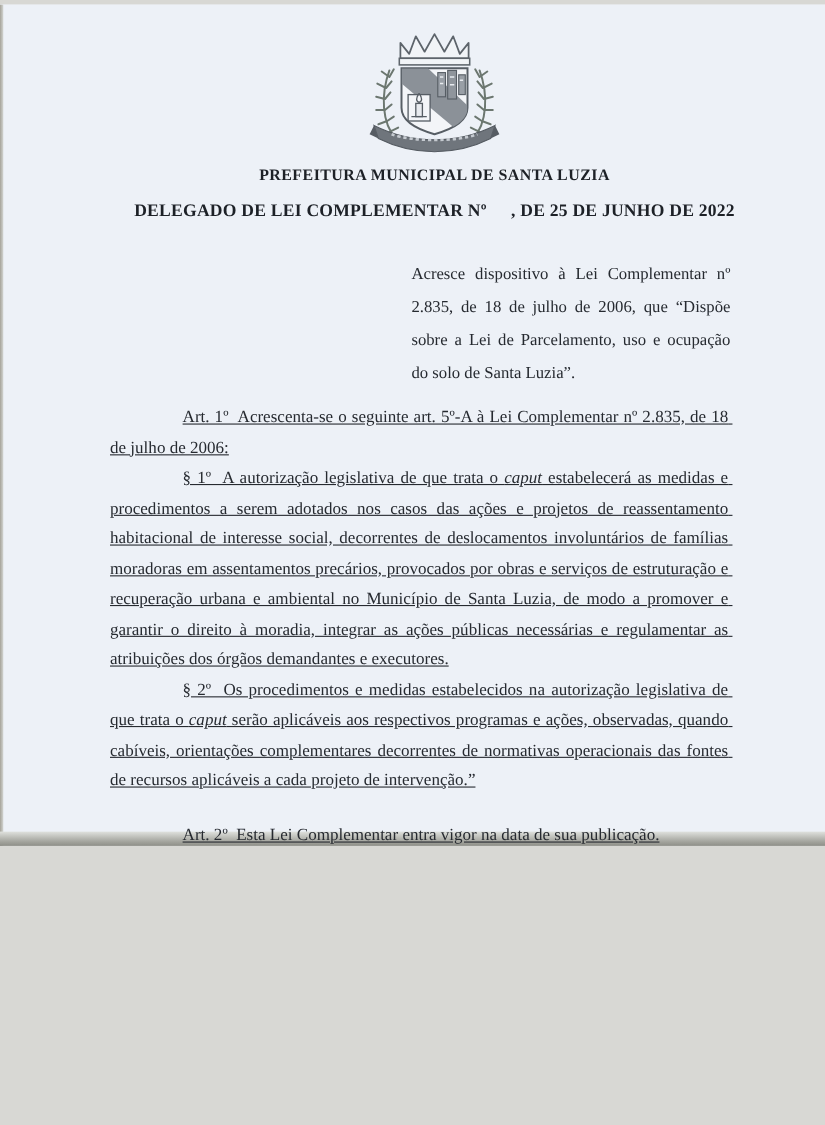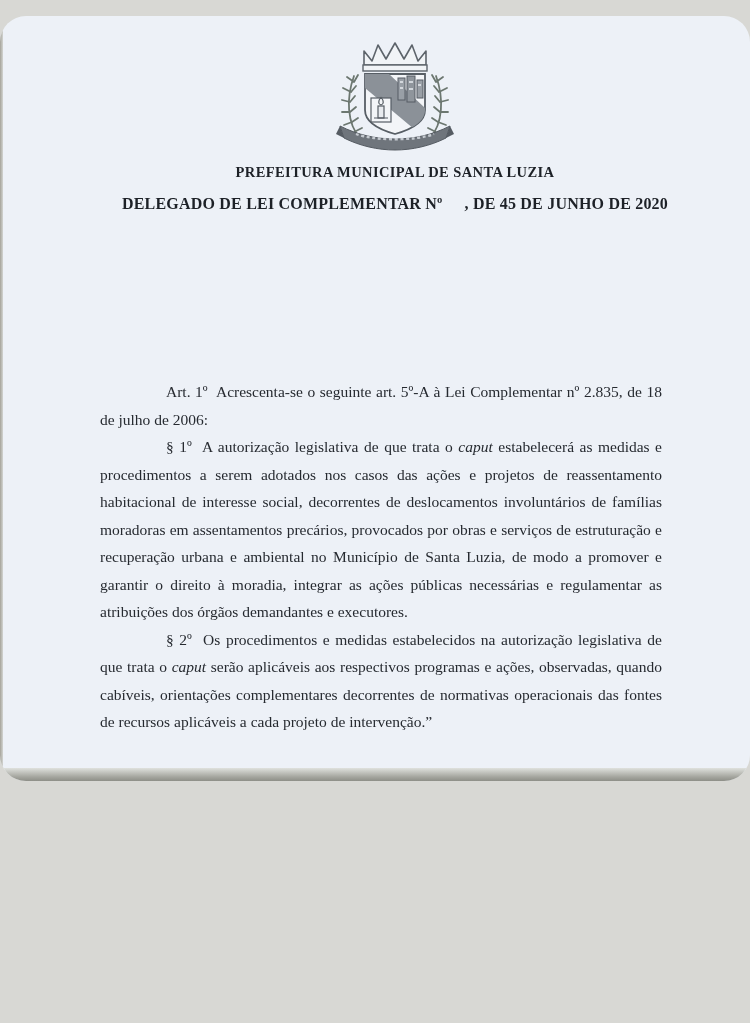--- a/index.html
+++ b/index.html
@@ -1,36 +1,35 @@
 <!DOCTYPE html>
 <html><head>
 <meta charset="utf-8">
 <style>
   html,body{margin:0;padding:0;background:#d8d8d4;}
   .page{
-    position:relative;width:750px;height:765px;margin:16px auto;
+    position:relative;width:750px;height:765px;margin:4px auto;
     background:#edf1f7;overflow:hidden;
     font-family:"Liberation Serif","DejaVu Serif",serif;
     color:#262a30;
-    border-radius:26px;
   }
   .scan-edge-left{position:absolute;left:0;top:0;bottom:0;width:3px;
     background:linear-gradient(90deg,#a5a399,#d3d5d2);}
   .scan-edge-bottom{position:absolute;left:0;right:0;bottom:0;height:13px;
     background:linear-gradient(180deg,#dfe1dd,#a3a49d 70%,#8e8f88);}
   .crest{position:absolute;left:334px;top:20px;width:122px;height:118px;}
   .titles{position:absolute;left:30px;top:148px;width:730px;text-align:center;}
   .title1{font-weight:bold;font-size:14.5px;letter-spacing:.4px;color:#1d2127;}
   .title2{margin-top:14px;font-weight:bold;font-size:16px;letter-spacing:.2px;color:#1d2127;white-space:pre;}
   .num-gap{display:inline-block;width:22px;}
   .ementa{position:absolute;left:374px;top:231px;width:290px;
     font-size:15.2px;line-height:30px;text-align:justify;}
   .bodytext{position:absolute;left:100px;top:362px;width:562px;
     font-size:15.5px;line-height:27.5px;text-align:justify;}
-  .para{text-indent:66px;white-space:pre-wrap;margin:0;}
+  .para{text-indent:66px;white-space:pre-wrap;margin:0;text-decoration:underline;}
   .para .it{font-style:italic;}
   .art2{margin-top:22px;}
   .dateline{position:absolute;left:30px;top:870px;width:730px;text-align:center;font-size:15.8px;}
   .stamp{position:absolute;left:316px;top:879px;width:184px;
     transform:rotate(-9deg);color:#a6b3cc;text-align:center;
     font-family:"Liberation Sans","DejaVu Sans",sans-serif;font-weight:bold;line-height:11px;}
   .stamp-l1{font-size:10px;letter-spacing:2.5px;opacity:.5;}
   .stamp-l2{font-size:8.5px;letter-spacing:.6px;opacity:.9;}
   .stamp-l3{font-size:9px;letter-spacing:1.6px;opacity:.85;}
   .signatory{position:absolute;left:30px;top:918px;width:730px;text-align:center;
@@ -85,28 +84,30 @@
     </g>
 
     <path d="M6 90 C24 99 42 103 61 103 C80 103 98 99 116 90 L112 102 C96 110 78 114 61 114 C44 114 26 110 10 102 Z" fill="#6f757c" stroke="#555b62" stroke-width="1"></path>
     <path d="M6 90 L2 98 L10 102 Z" fill="#565c63"></path>
     <path d="M116 90 L120 98 L112 102 Z" fill="#565c63"></path>
     <path d="M22 98 C40 105 82 105 100 98" stroke="#d6dbe0" stroke-width="2.4" stroke-dasharray="3 2.6" fill="none" opacity=".85"></path>
   </svg>
 
   <div class="titles">
     <div class="title1">PREFEITURA MUNICIPAL DE SANTA LUZIA</div>
-    <div class="title2"><span>DELEGADO DE LEI COMPLEMENTAR Nº</span><span class="num-gap"></span><span>, DE 45 DE JUNHO DE 2020</span></div>
+    <div class="title2"><span>DELEGADO DE LEI COMPLEMENTAR Nº</span><span class="num-gap"></span><span>, DE 25 DE JUNHO DE 2022</span></div>
   </div>
 
+  <div class="ementa">Acresce dispositivo à Lei Complementar nº 2.835, de 18 de julho de 2006, que “Dispõe sobre a Lei de Parcelamento, uso e ocupação do solo de Santa Luzia”.</div>
 
   <div class="bodytext">
       <div class="para"><span>Art. 1º  Acrescenta-se o seguinte art. 5º-A à Lei Complementar nº 2.835, de 18 de julho de 2006:</span></div>
       <div class="para"><span>§ 1º  A autorização legislativa de que trata o </span><span class="it">caput</span><span> estabelecerá as medidas e procedimentos a serem adotados nos casos das ações e projetos de reassentamento habitacional de interesse social, decorrentes de deslocamentos involuntários de famílias moradoras em assentamentos precários, provocados por obras e serviços de estruturação e recuperação urbana e ambiental no Município de Santa Luzia, de modo a promover e garantir o direito à moradia, integrar as ações públicas necessárias e regulamentar as atribuições dos órgãos demandantes e executores.</span></div>
       <div class="para"><span>§ 2º  Os procedimentos e medidas estabelecidos na autorização legislativa de que trata o </span><span class="it">caput</span><span> serão aplicáveis aos respectivos programas e ações, observadas, quando cabíveis, orientações complementares decorrentes de normativas operacionais das fontes de recursos aplicáveis a cada projeto de intervenção.”</span></div>
+      <div class="para art2"><span>Art. 2º  Esta Lei Complementar entra vigor na data de sua publicação.</span></div>
     </div>
 
   <div class="dateline">Santa Luzia, 25 de junho de 2020.</div>
 
   <div class="stamp">
     <div class="stamp-l1">PREFEITO</div>
     <div class="stamp-l2">DELEGADO CHRISTIANO XAVIER</div>
     <div class="stamp-l3">MAT. 32166</div>
   </div>
 

